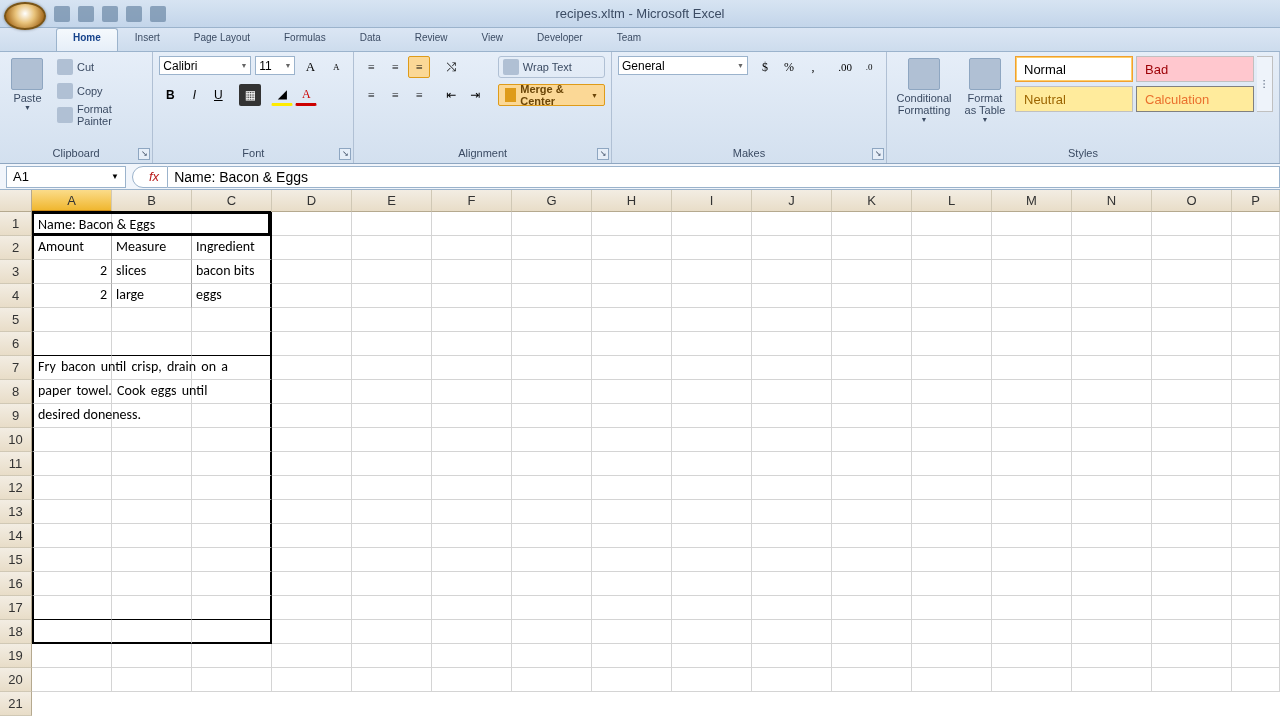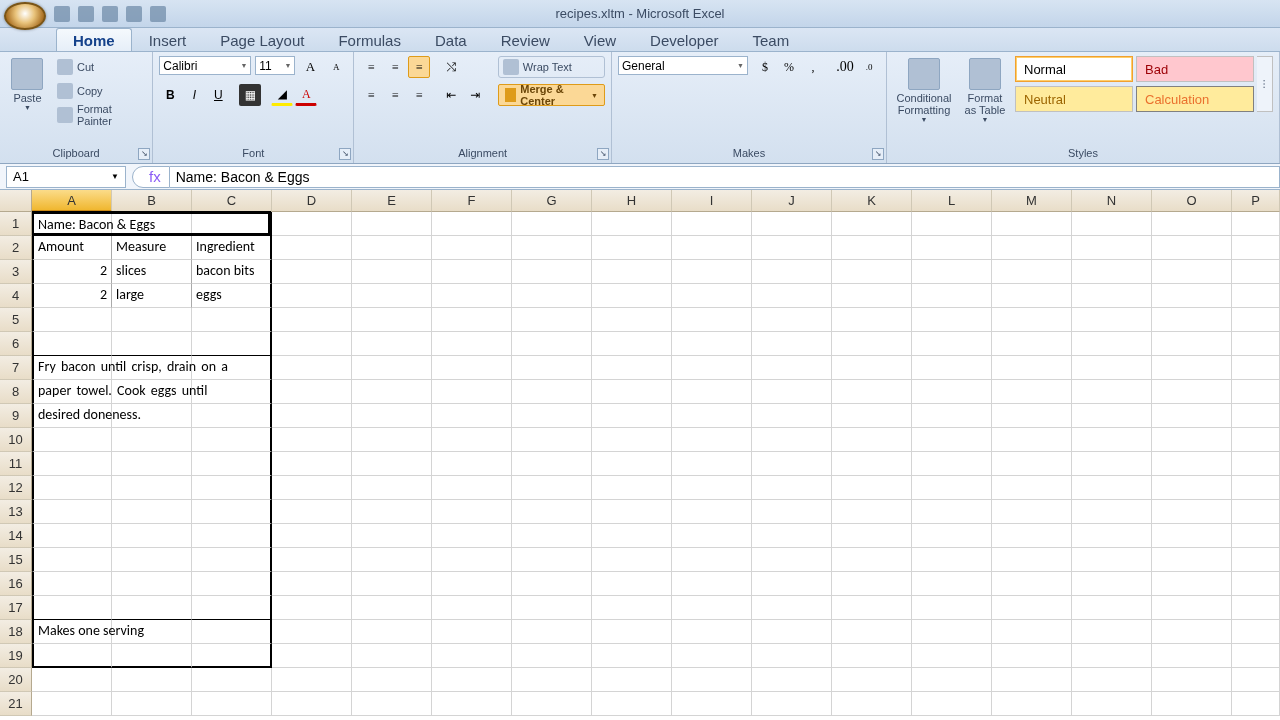--- a/index.html
+++ b/index.html
@@ -7,21 +7,21 @@
 
 
 .titlebar { height:28px; background:linear-gradient(#d7e4f2,#c3d5ea); display:flex; align-items:center; position:relative; border-bottom:1px solid #9bb3cc; }
 .office-btn { width:42px; height:28px; background:radial-gradient(circle at 50% 40%,#fff 0%,#e8c27a 40%,#a66b1e 80%); position:absolute; left:4px; top:2px; border-radius:50%; border:2px solid #7a5517; box-shadow:0 0 3px rgba(0,0,0,.4); z-index:10; }
 .qat { margin-left:54px; display:flex; gap:8px; }
 .qat-item { width:16px; height:16px; background:#6b87a5; border-radius:2px; opacity:.7; }
 .title-text { position:absolute; left:0; right:0; text-align:center; color:#3b4b63; font-size:13px; pointer-events:none; }
 
 
 .tabs-row { height:24px; background:linear-gradient(#dbe6f4,#cddced); display:flex; padding-left:56px; border-bottom:1px solid #9bb3cc; }
-.tab { padding:3px 16px 0; font-size:15px; color:#3b4b63; cursor:pointer; border:1px solid transparent; border-bottom:none; }
+.tab { padding:3px 16px 0; font-size:10px; color:#3b4b63; cursor:pointer; border:1px solid transparent; border-bottom:none; }
 .tab.active { background:linear-gradient(#f5f9fd,#e6eef8); border-color:#9bb3cc; border-top-left-radius:3px; border-top-right-radius:3px; font-weight:bold; color:#15428b; }
 
 
 .ribbon { height:112px; background:linear-gradient(#e6eef8,#d3e0ef); display:flex; border-bottom:1px solid #8ea6c1; }
 .group { border-right:1px solid #b0c0d4; display:flex; flex-direction:column; }
 .group-body { flex:1; display:flex; align-items:flex-start; padding:4px 6px; gap:4px; }
 .group-label { height:16px; text-align:center; font-size:11px; color:#3b4b63; position:relative; padding:0 6px; }
 .group-label .dlaunch { position:absolute; right:2px; top:1px; width:12px; height:12px; border:1px solid #8ea6c1; font-size:8px; line-height:10px; background:#e6eef8; }
 
 .bigbtn { display:flex; flex-direction:column; align-items:center; width:46px; padding:2px; font-size:11px; color:#3b4b63; cursor:pointer; text-align:center; line-height:1.1; }
@@ -43,21 +43,21 @@
 .style-bad { background:#ffc7ce; color:#9c0006; }
 .style-neutral { background:#ffeb9c; color:#9c6500; }
 .style-calc { background:#ffeb9c; color:#ea702e; border-color:#808080; }
 .styles-cut { width:16px; height:56px; border:1px solid #c0c0c0; border-left:none; background:#eef3fa; display:flex; align-items:center; justify-content:center; writing-mode:vertical-rl; font-size:10px; color:#3b4b63; }
 
 
 .fbar { height:26px; border-bottom:1px solid #9bb3cc; display:flex; align-items:center; background:#f1f5fb; }
 .namebox { width:120px; height:22px; border:1px solid #9bb3cc; margin-left:6px; background:#fff; display:flex; align-items:center; padding:0 6px; font-size:13px; }
 .namebox .dd { margin-left:auto; font-size:8px; }
 .fbar .fxwrap { display:flex; align-items:center; border:1px solid #9bb3cc; background:#fff; height:22px; margin-left:6px; border-radius:11px 0 0 11px; padding-left:8px; }
-.fbar .fx { font-size:15px; color:#8b5cf6; padding:0 8px; }
+.fbar .fx { font-style:italic; font-size:13px; color:#b91c1c; padding:0 8px; }
 .fbar .formula { flex:1; height:22px; border:1px solid #9bb3cc; border-left:none; background:#fff; padding:0 6px; font-size:14px; display:flex; align-items:center; }
 
 
 .grid { display:flex; height:536px; }
 .rowhdrs { display:flex; flex-direction:column; }
 .corner { width:32px; height:22px; background:linear-gradient(#f3ede3,#e8ddc8); border-right:1px solid #b5a98f; border-bottom:1px solid #b5a98f; }
 .rh { width:32px; height:24px; background:linear-gradient(#f3ede3,#e8ddc8); border-right:1px solid #b5a98f; border-bottom:1px solid #d0c8b5; text-align:center; font-size:13px; color:#333; line-height:24px; }
 .cols { display:flex; position:relative; }
 .ch { height:22px; background:linear-gradient(#f3ede3,#e8ddc8); border-right:1px solid #d0c8b5; border-bottom:1px solid #b5a98f; text-align:center; font-size:13px; color:#333; line-height:22px; }
 .ch.sel { background:linear-gradient(#fbdc8a,#f0b730); border-bottom:2px solid #cd8a13; }
@@ -199,21 +199,21 @@
     <div class="group-body" style="gap:6px">
       <div class="combo" style="width:130px">
           <span>General</span>
           <span class="dd">▼</span>
         </div>
       <div class="toolbar-row">
         <div class="tbtn">$</div>
         <div class="tbtn">%</div>
         <div class="tbtn">,</div>
         <div style="width:6px"></div>
-        <div class="tbtn" style="font-size:14px">.00</div>
+        <div class="tbtn" style="font-size:11px">.00</div>
         <div class="tbtn" style="font-size:9px">.0</div>
       </div>
     </div>
     <div class="group-label"><span>Makes</span><div class="dlaunch">↘</div></div>
   </div>
 
   <div class="group" style="flex:1">
     <div class="group-body">
       <div class="bigbtn" style="width:62px">
           <div class="ico"></div>
@@ -609,38 +609,20 @@
           <div class="cell cI"></div>
           <div class="cell cJ"></div>
           <div class="cell cK"></div>
           <div class="cell cL"></div>
           <div class="cell cM"></div>
           <div class="cell cN"></div>
           <div class="cell cO"></div>
           <div class="cell cP"></div>
         </div>
         <div class="rowdata">
-          <div class="cell cA" style="border-left: 2px solid rgb(0, 0, 0); overflow: visible; white-space: nowrap; z-index: 2;">Makes one serving</div>
-          <div class="cell cB" style="border-left: none;"></div>
-          <div class="cell cC" style="border-right: 2px solid rgb(0, 0, 0); border-left: none;"></div>
-          <div class="cell cD"></div>
-          <div class="cell cE"></div>
-          <div class="cell cF"></div>
-          <div class="cell cG"></div>
-          <div class="cell cH"></div>
-          <div class="cell cI"></div>
-          <div class="cell cJ"></div>
-          <div class="cell cK"></div>
-          <div class="cell cL"></div>
-          <div class="cell cM"></div>
-          <div class="cell cN"></div>
-          <div class="cell cO"></div>
-          <div class="cell cP"></div>
-        </div>
-        <div class="rowdata">
           <div class="cell cA" style="border-left: 2px solid rgb(0, 0, 0); border-bottom: 2px solid rgb(0, 0, 0);"></div>
           <div class="cell cB" style="border-bottom: 2px solid rgb(0, 0, 0);"></div>
           <div class="cell cC" style="border-right: 2px solid rgb(0, 0, 0); border-bottom: 2px solid rgb(0, 0, 0);"></div>
           <div class="cell cD"></div>
           <div class="cell cE"></div>
           <div class="cell cF"></div>
           <div class="cell cG"></div>
           <div class="cell cH"></div>
           <div class="cell cI"></div>
           <div class="cell cJ"></div>

